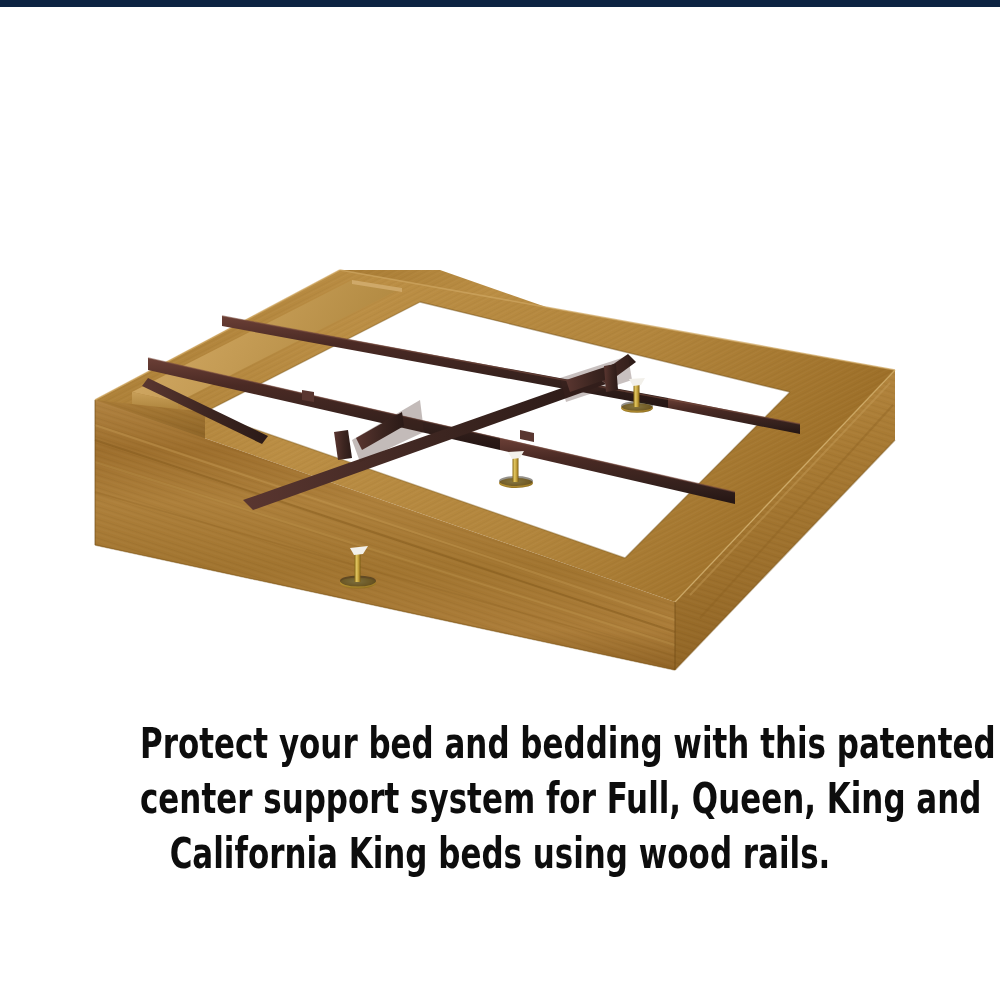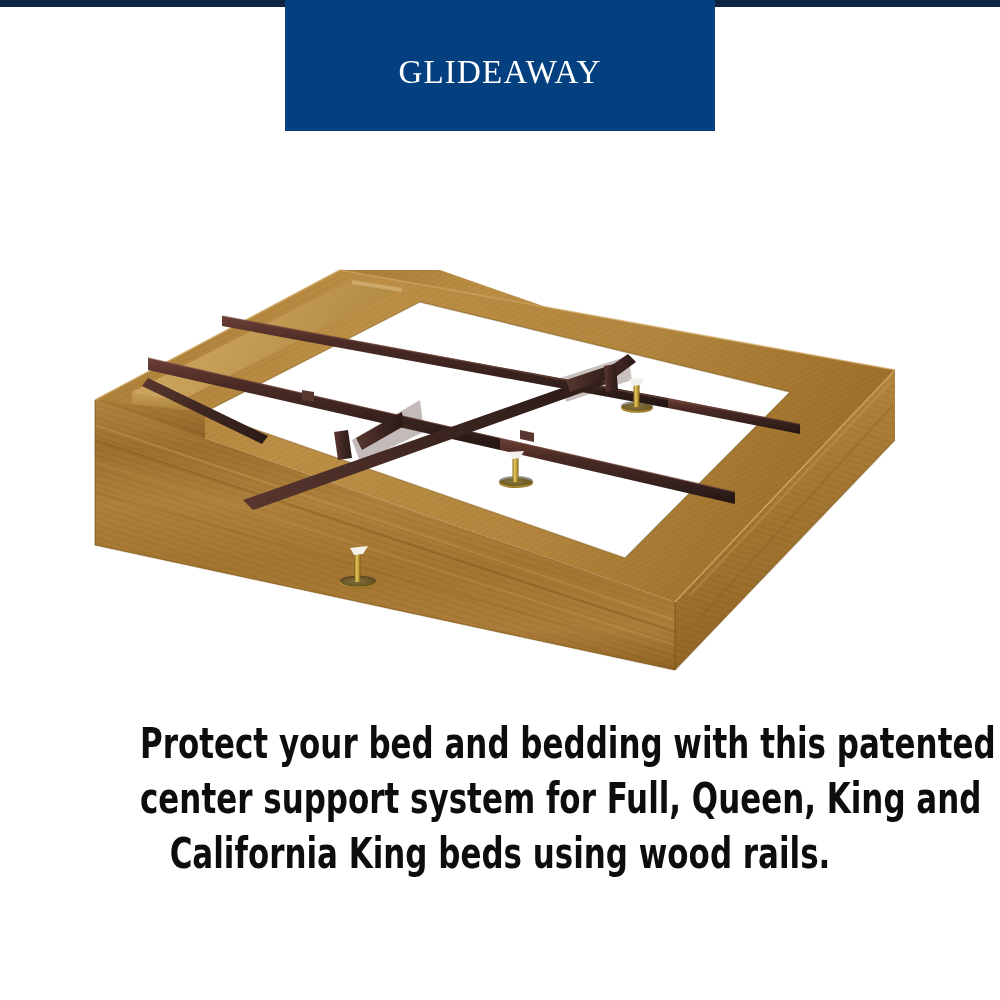--- a/index.html
+++ b/index.html
@@ -81,23 +81,20 @@
   }
   .caption-line { display: block; white-space: nowrap; }
 </style>
 </head>
 <body>
 
 <div id="page">
 
   <div class="top-strip"></div>
 
-  <div class="brand-banner">
-    <div class="brand-wordmark">Glideaway</div>
-  </div>
 
   <div class="photo-stage">
     <svg class="photo-svg" viewBox="0 0 1000 560" xmlns="http://www.w3.org/2000/svg">
       <defs>
 
         <linearGradient id="woodTopBack" x1="0" y1="0" x2="1" y2="0.25">
           <stop offset="0%" stop-color="#a87b33"></stop>
           <stop offset="35%" stop-color="#bb8e44"></stop>
           <stop offset="70%" stop-color="#b2853c"></stop>
           <stop offset="100%" stop-color="#9e7029"></stop>

